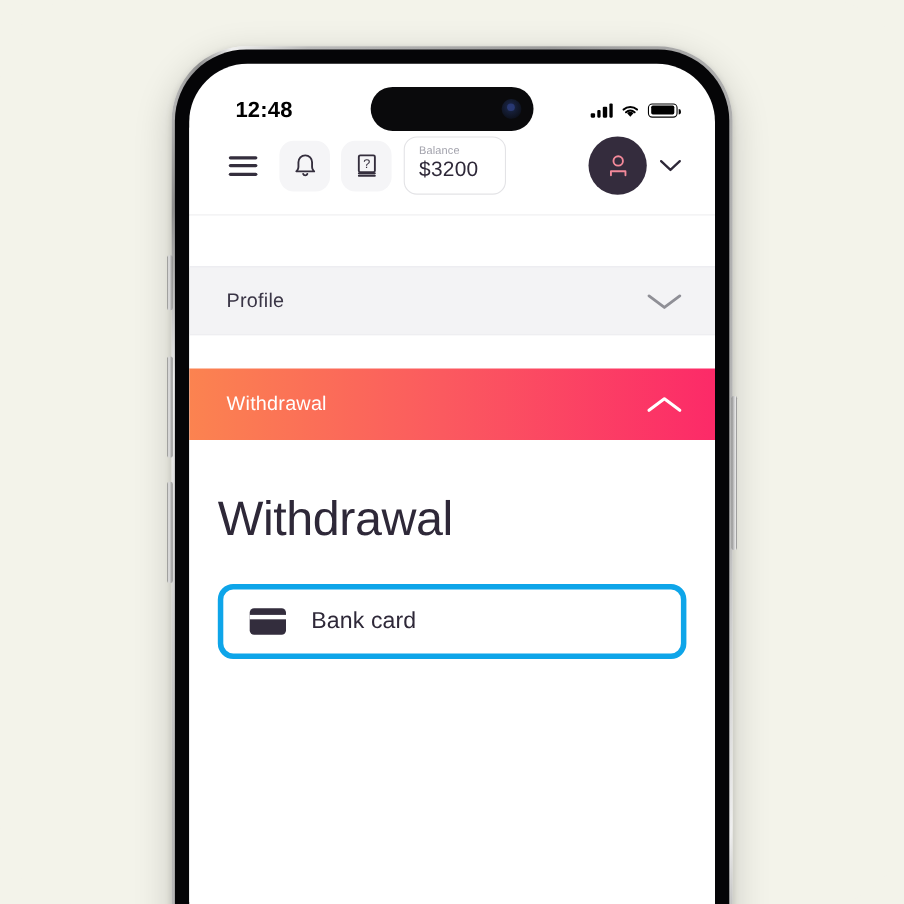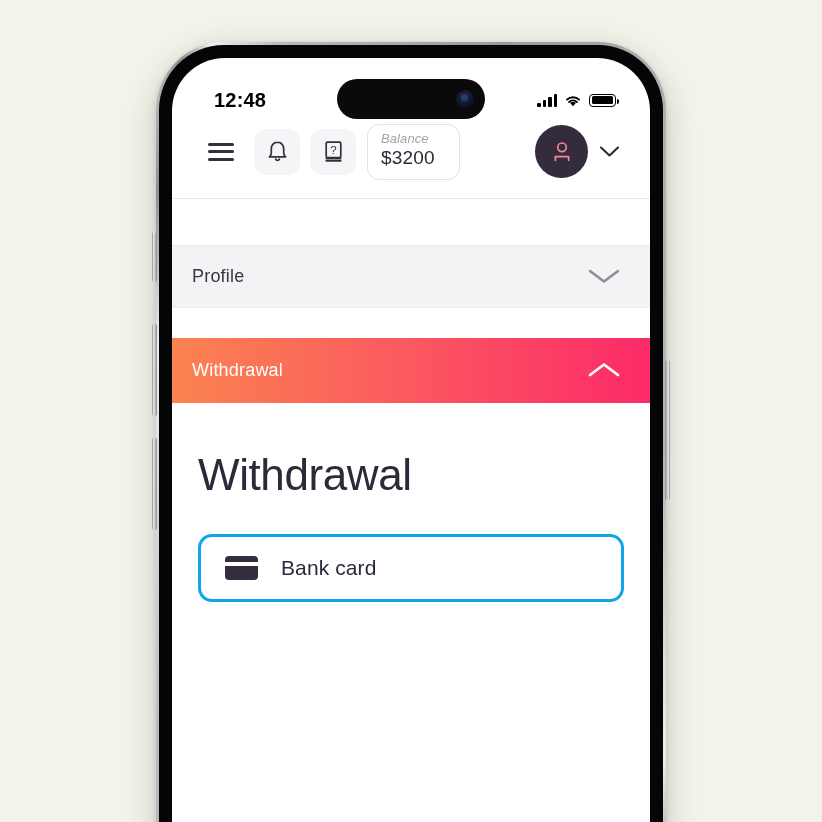--- a/index.html
+++ b/index.html
@@ -191,25 +191,24 @@
     border: 1px solid #e3e3e6;
     border-radius: 12px;
     padding: 7px 13px 9px 13px;
     min-width: 93px;
     background: #fff;
     flex: 0 0 auto;
     cursor: pointer;
   }
   #balance-label {
     display:block;
-    font-size: 13px;
+    font-size: 10px;
     color: #a3a3ad;
     line-height: 1.15;
     letter-spacing: .1px;
-    font-style: italic;
   }
   #balance-value {
     display:block;
     font-size: 19px;
     font-weight: normal;
     color: #2e2838;
     line-height: 1.2;
     letter-spacing: .2px;
   }
 
@@ -227,21 +226,21 @@
   #account-chevron { cursor: pointer; padding: 4px; display:flex; }
 
   
   #nav-divider { height: 1px; background: #e9e9ec; }
   #nav-spacer-top { height: 46px; background: #fff; }
 
   .nav-row {
     display: flex;
     align-items: center;
     justify-content: space-between;
-    padding: 0 28px 0 20px;
+    padding: 0 28px 0 34px;
     height: 63px;
     cursor: pointer;
   }
   #nav-profile {
     background: #f3f3f5;
     border-top: 1px solid #ececef;
     border-bottom: 1px solid #ececef;
   }
   #nav-profile-label {
     font-size: 18px;
@@ -276,21 +275,21 @@
 
   #method-list { margin-top: 35px; }
   .method-button {
     display: flex;
     align-items: center;
     gap: 23px;
     width: 100%;
     height: 68px;
     padding: 0 24px;
     background: #fff;
-    border: 3px solid #0ea5e9;
+    border: 5px solid #0ea5e9;
     border-radius: 14px;
     cursor: pointer;
     font: inherit;
   }
   .method-label {
     font-size: 21px;
     color: #2e2838;
     letter-spacing: .1px;
   }
 

